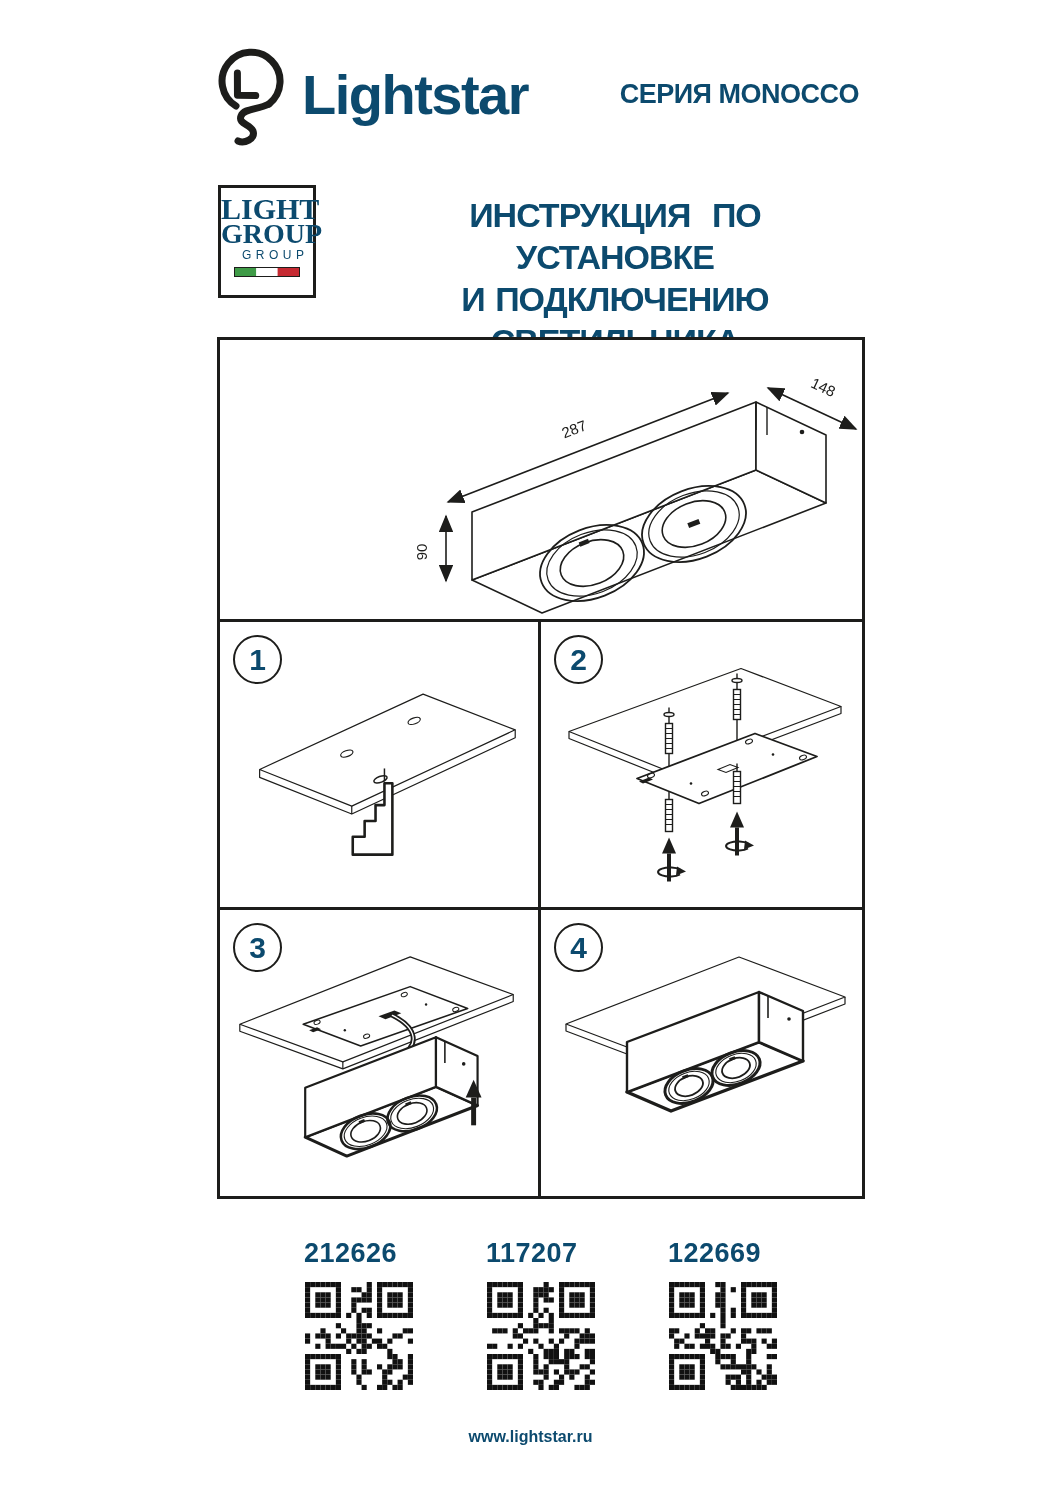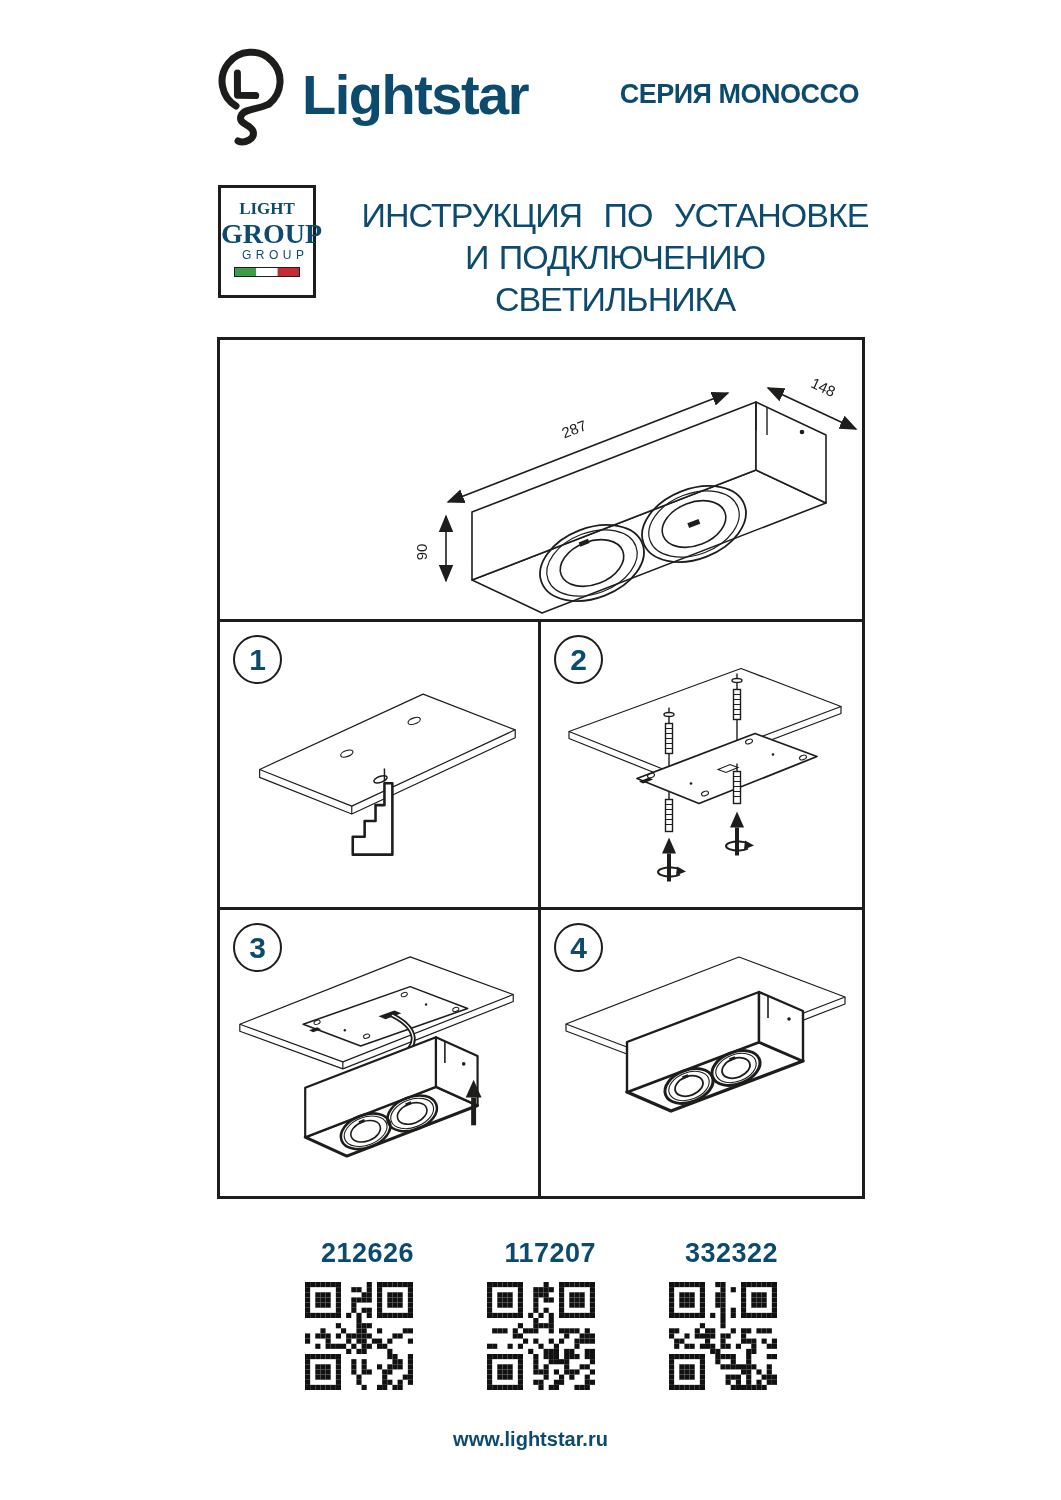--- a/index.html
+++ b/index.html
@@ -12,28 +12,28 @@
 
   
   .brand { position:absolute; left:212px; top:44px; display:flex; align-items:flex-start; }
   .brand-word { font-size:56px; font-weight:700; letter-spacing:-1.5px; margin:18px 0 0 10px; }
   .series { position:absolute; right:202px; top:76px; text-align:center;
             font-size:27px; font-weight:700; line-height:37px; letter-spacing:-0.5px; }
 
   
   .badge { position:absolute; left:218px; top:185px; width:98px; height:113px;
            border:3px solid #1d1d1b; box-sizing:border-box; text-align:center; background:#fff; }
-  .badge-light { font-family:"Liberation Serif", serif; font-weight:700; font-size:17px; line-height:24px; margin-top:9px; }
+  .badge-light { font-family:"Liberation Serif", serif; font-weight:700; font-size:30px; line-height:24px; margin-top:9px; }
   .badge-star  { font-family:"Liberation Serif", serif; font-weight:700; font-size:28px; line-height:25px; }
   .badge-group { font-size:12px; letter-spacing:4.5px; padding-left:4.5px; margin-top:2px;margin-left:12px; }
   .badge-flag  { margin:5px auto 0; }
 
   
   .title { position:absolute; left:360px; top:194px; width:510px; text-align:center;
-           font-weight:400; font-size:34px; line-height:42px; letter-spacing:-1px; }
+           font-weight:700; font-size:34px; line-height:42px; letter-spacing:-1px; }
   .title .l1 { display:block; word-spacing:13px; }
   .title .l2 { display:block; word-spacing:2px; }
 
   
   .frame { position:absolute; left:217px; top:337px; width:648px; height:862px;
            border:3px solid #1d1d1b; box-sizing:border-box;
            display:grid; grid-template-columns:321px 1fr; grid-template-rows:282px 288px 1fr; background:#fff; }
   .cell { position:relative; }
   .cell-top { grid-column:1 / 3; border-bottom:3px solid #1d1d1b; }
   .cell-s1 { border-right:3px solid #1d1d1b; border-bottom:3px solid #1d1d1b; }
@@ -41,28 +41,28 @@
   .cell-s3 { border-right:3px solid #1d1d1b; }
   .step-num { position:absolute; left:13px; top:13px; width:45px; height:45px;
               border:2.5px solid #1d1d1b; border-radius:50%; background:#fff;
               font-size:30px; font-weight:700; display:flex; align-items:center; justify-content:center; z-index:2; }
   .cell svg.draw { width:100%; height:100%; }
   .dim-label { font-size:15px; fill:#1d1d1b; font-family:"Liberation Sans",sans-serif; }
 
   
   .products { position:absolute; left:217px; top:1238px; width:648px;
               display:flex; justify-content:center; gap:72px; }
-  .product { width:110px; text-align:right; }
+  .product { width:110px; text-align:left; }
   .article { font-size:27px; font-weight:600; letter-spacing:0.5px; margin-bottom:13px; }
   .qr { width:108px; height:108px; margin:0 auto; }
   .qr rect { fill:#111111; }
 
   
   .footer { position:absolute; left:0; top:1428px; width:100%; text-align:center;
-            font-size:20px; font-weight:700; letter-spacing:0px; }
+            font-size:16px; font-weight:700; letter-spacing:0px; }
 </style>
 </head>
 <body>
 
 <div class="page">
 
   <div class="brand">
     <svg width="80" height="108" viewBox="0 0 80 108">
       <g fill="none" stroke="#1d1d1b" stroke-width="7" stroke-linecap="round" stroke-linejoin="round">
         <path d="M 24,62 A 29 29 0 1 1 57,60"></path>
@@ -728,21 +728,21 @@
           <rect x="30" y="100" width="5" height="5"></rect>
           <rect x="50" y="100" width="5" height="5"></rect>
           <rect x="60" y="100" width="5" height="5"></rect>
           <rect x="65" y="100" width="5" height="5"></rect>
           <rect x="85" y="100" width="5" height="5"></rect>
           <rect x="90" y="100" width="5" height="5"></rect>
           <rect x="95" y="100" width="5" height="5"></rect>
         </svg>
     </figure>
     <figure class="product" style="margin:0">
-      <figcaption class="article">332322</figcaption>
+      <figcaption class="article">122669</figcaption>
       <svg class="qr" viewBox="0 0 105 105">
           <rect x="0" y="0" width="5" height="5"></rect>
           <rect x="5" y="0" width="5" height="5"></rect>
           <rect x="10" y="0" width="5" height="5"></rect>
           <rect x="15" y="0" width="5" height="5"></rect>
           <rect x="20" y="0" width="5" height="5"></rect>
           <rect x="25" y="0" width="5" height="5"></rect>
           <rect x="30" y="0" width="5" height="5"></rect>
           <rect x="45" y="0" width="5" height="5"></rect>
           <rect x="50" y="0" width="5" height="5"></rect>

